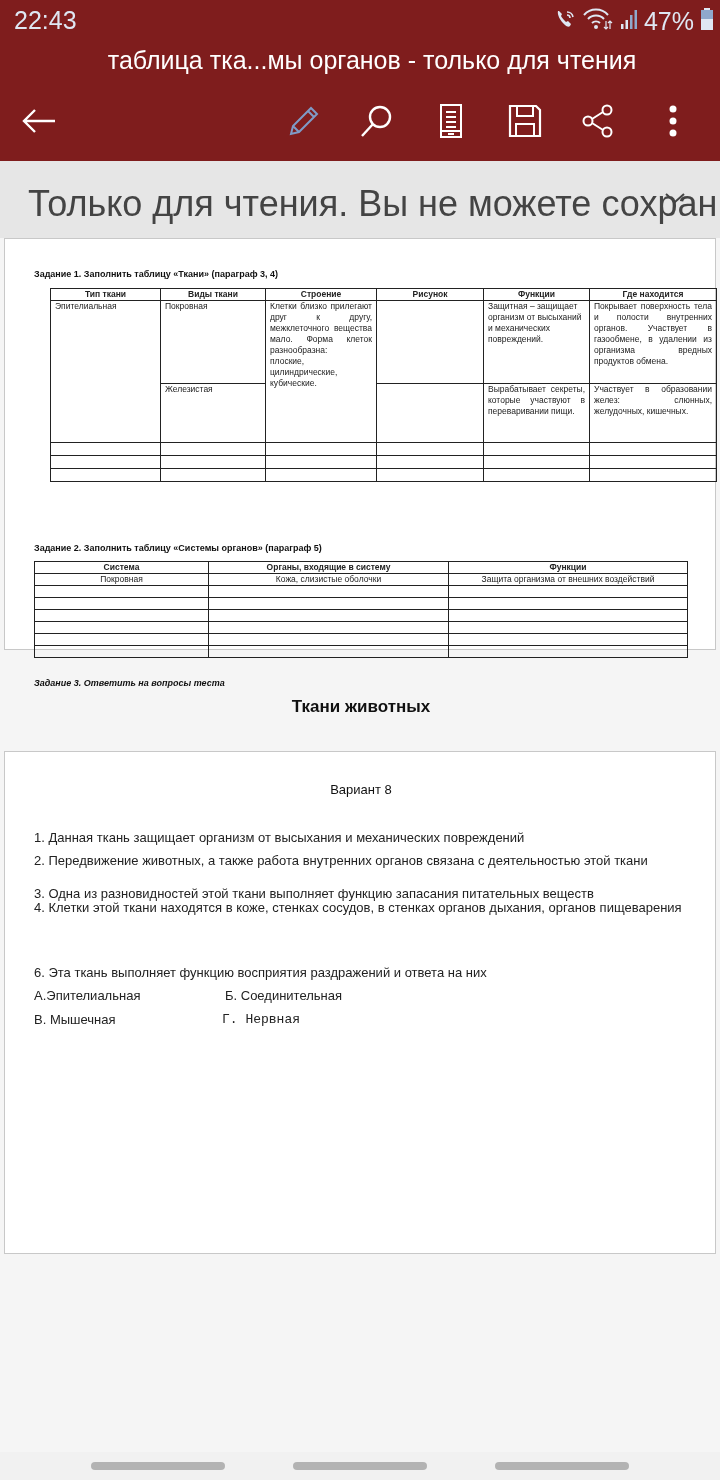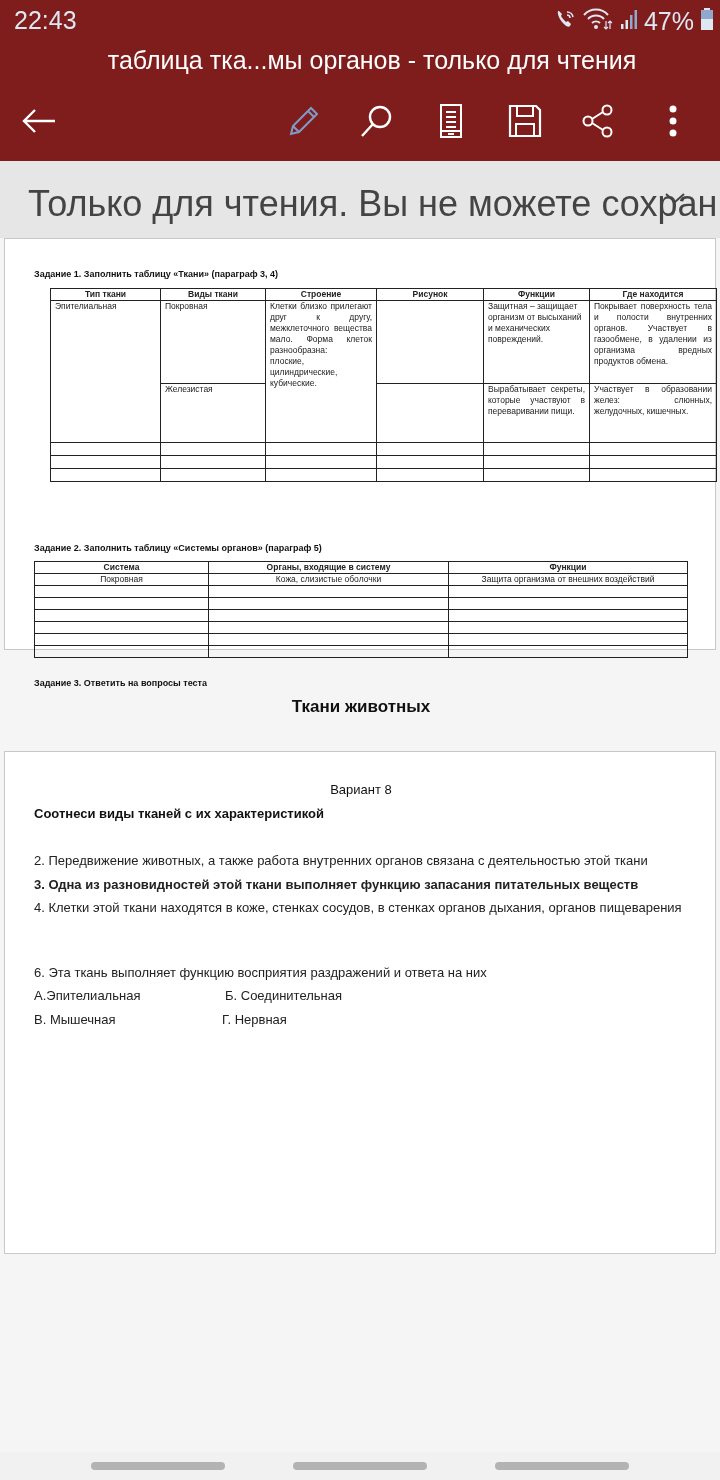--- a/index.html
+++ b/index.html
@@ -236,34 +236,34 @@
           <td></td>
         </tr>
     <tr style="height:12px;">
           <td></td>
           <td></td>
           <td></td>
         </tr>
   </tbody>
     </table>
 
-  <div class="doc h-small" style="left:29px; top:439px;">Задание 3. Ответить на вопросы теста</div>
+  <div class="doc h-small" style="left:29px; top:439px;font-style:italic;">Задание 3. Ответить на вопросы теста</div>
   <div class="doc" style="left:0; top:458px; width:712px; text-align:center; font-size:17px; font-weight:bold;">Ткани животных</div>
 </div>
 
 <div class="page p2">
   <div class="doc variant" style="left:0; top:30px; width:712px;">Вариант 8</div>
-  <div class="doc bold13" style="left:29px; top:54px;">Соотнеси виды тканей с их характеристикой</div>
+  <div class="doc q" style="left:29px; top:78px; width:653px;">1. Данная ткань защищает организм от высыхания и механических повреждений</div>
   <div class="doc q" style="left:29px; top:101px; width:660px; white-space:nowrap;">2. Передвижение животных, а также работа внутренних органов связана с деятельностью этой ткани</div>
-  <div class="doc q" style="left:29px; top:125px; width:653px;font-weight:bold;">3. Одна из разновидностей этой ткани выполняет функцию запасания питательных веществ</div>
+  <div class="doc q" style="left:29px; top:134px; width:653px;">3. Одна из разновидностей этой ткани выполняет функцию запасания питательных веществ</div>
   <div class="doc q" style="left:29px; top:148px; width:653px; text-align:justify;">4. Клетки этой ткани находятся в коже, стенках сосудов, в стенках органов дыхания, органов пищеварения</div>
   <div class="doc q" style="left:29px; top:213px; width:653px;">6. Эта ткань выполняет функцию восприятия раздражений и ответа на них</div>
   <div class="doc q" style="left:29px; top:236px;">А.Эпителиальная</div>
   <div class="doc q" style="left:220px; top:236px;">Б. Соединительная</div>
   <div class="doc q" style="left:29px; top:260px;">В. Мышечная</div>
-  <div class="doc q" style="left:217px; top:260px;">Г. Нервная</div>
+  <div class="doc q" style="left:217px; top:260px;font-family:Liberation Mono, monospace;">Г. Нервная</div>
 </div>
 
 <div class="navbar">
   <div class="nav-pill" style="left:91px;"></div>
   <div class="nav-pill" style="left:293px;"></div>
   <div class="nav-pill" style="left:495px;"></div>
 </div>
 
 </body></html>

